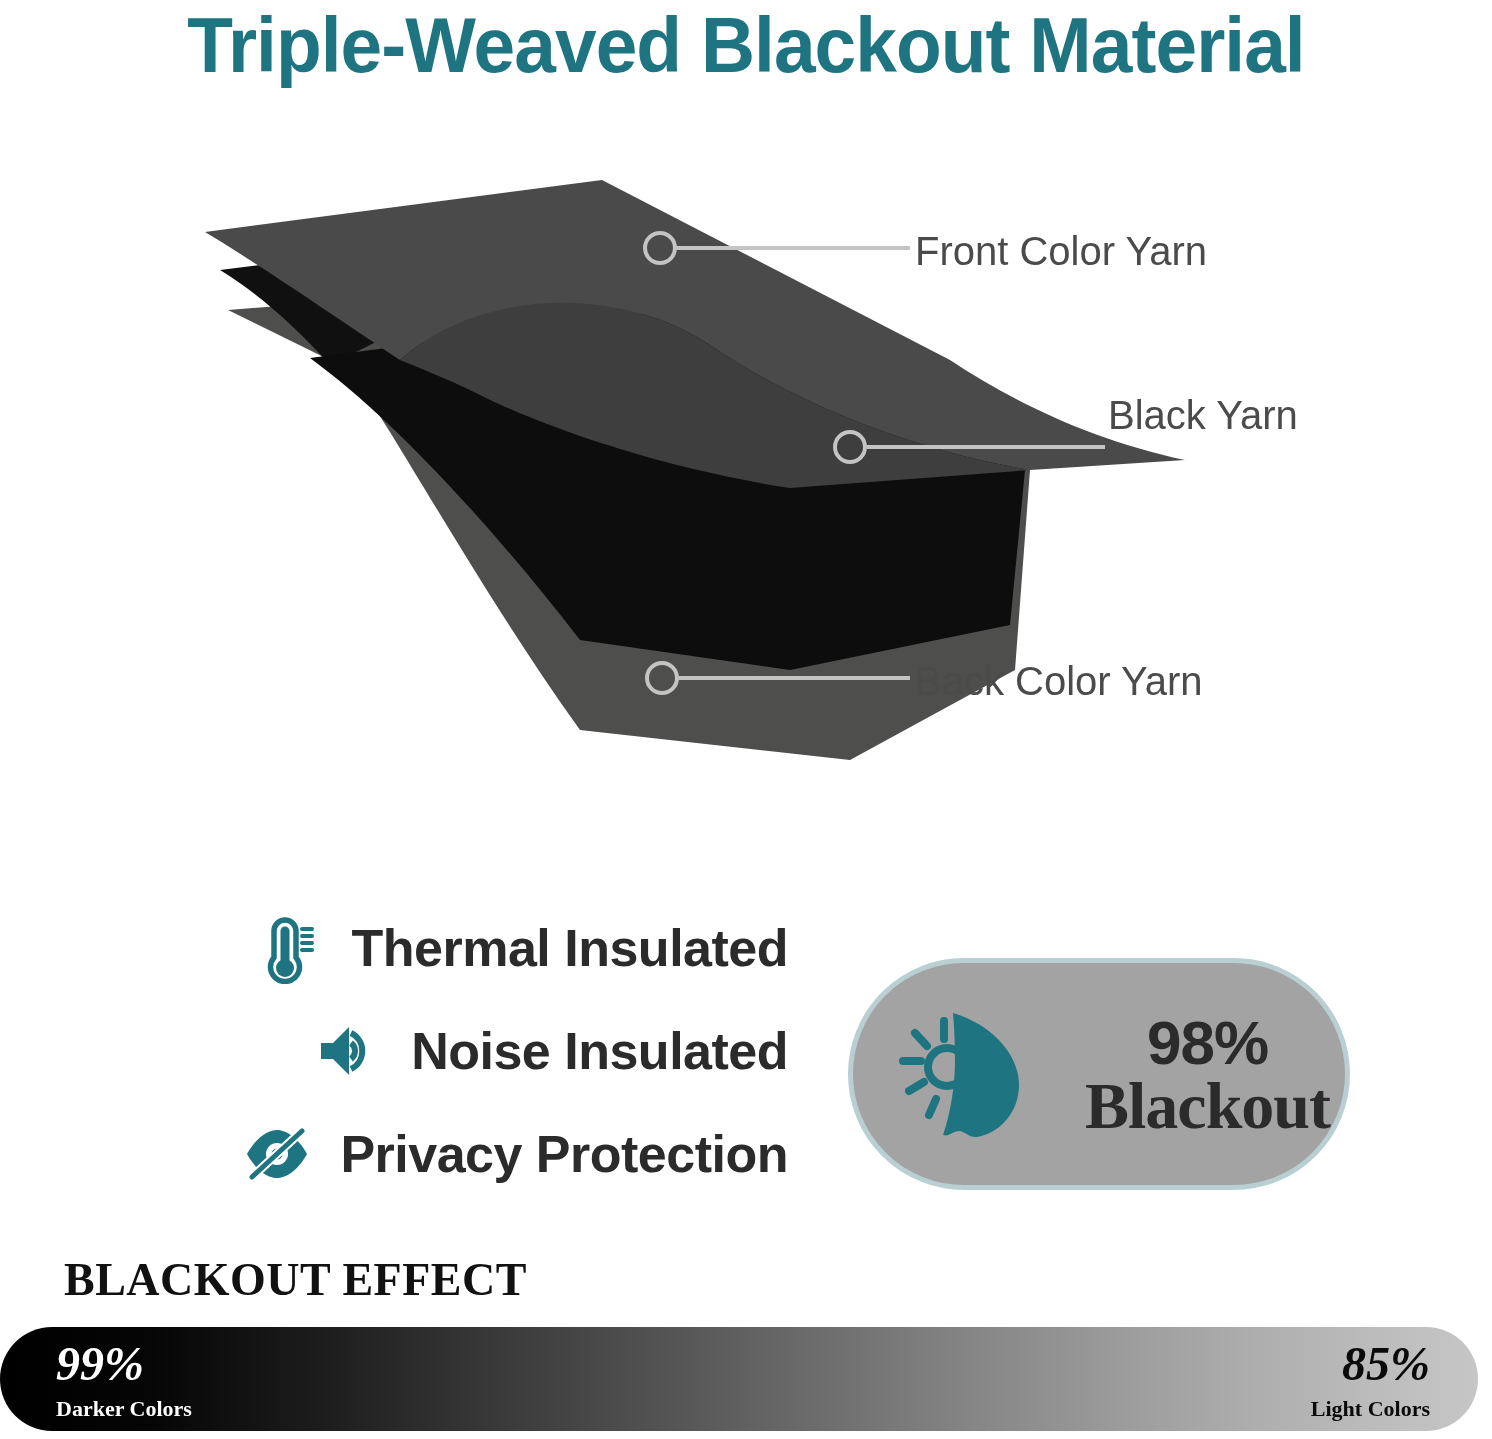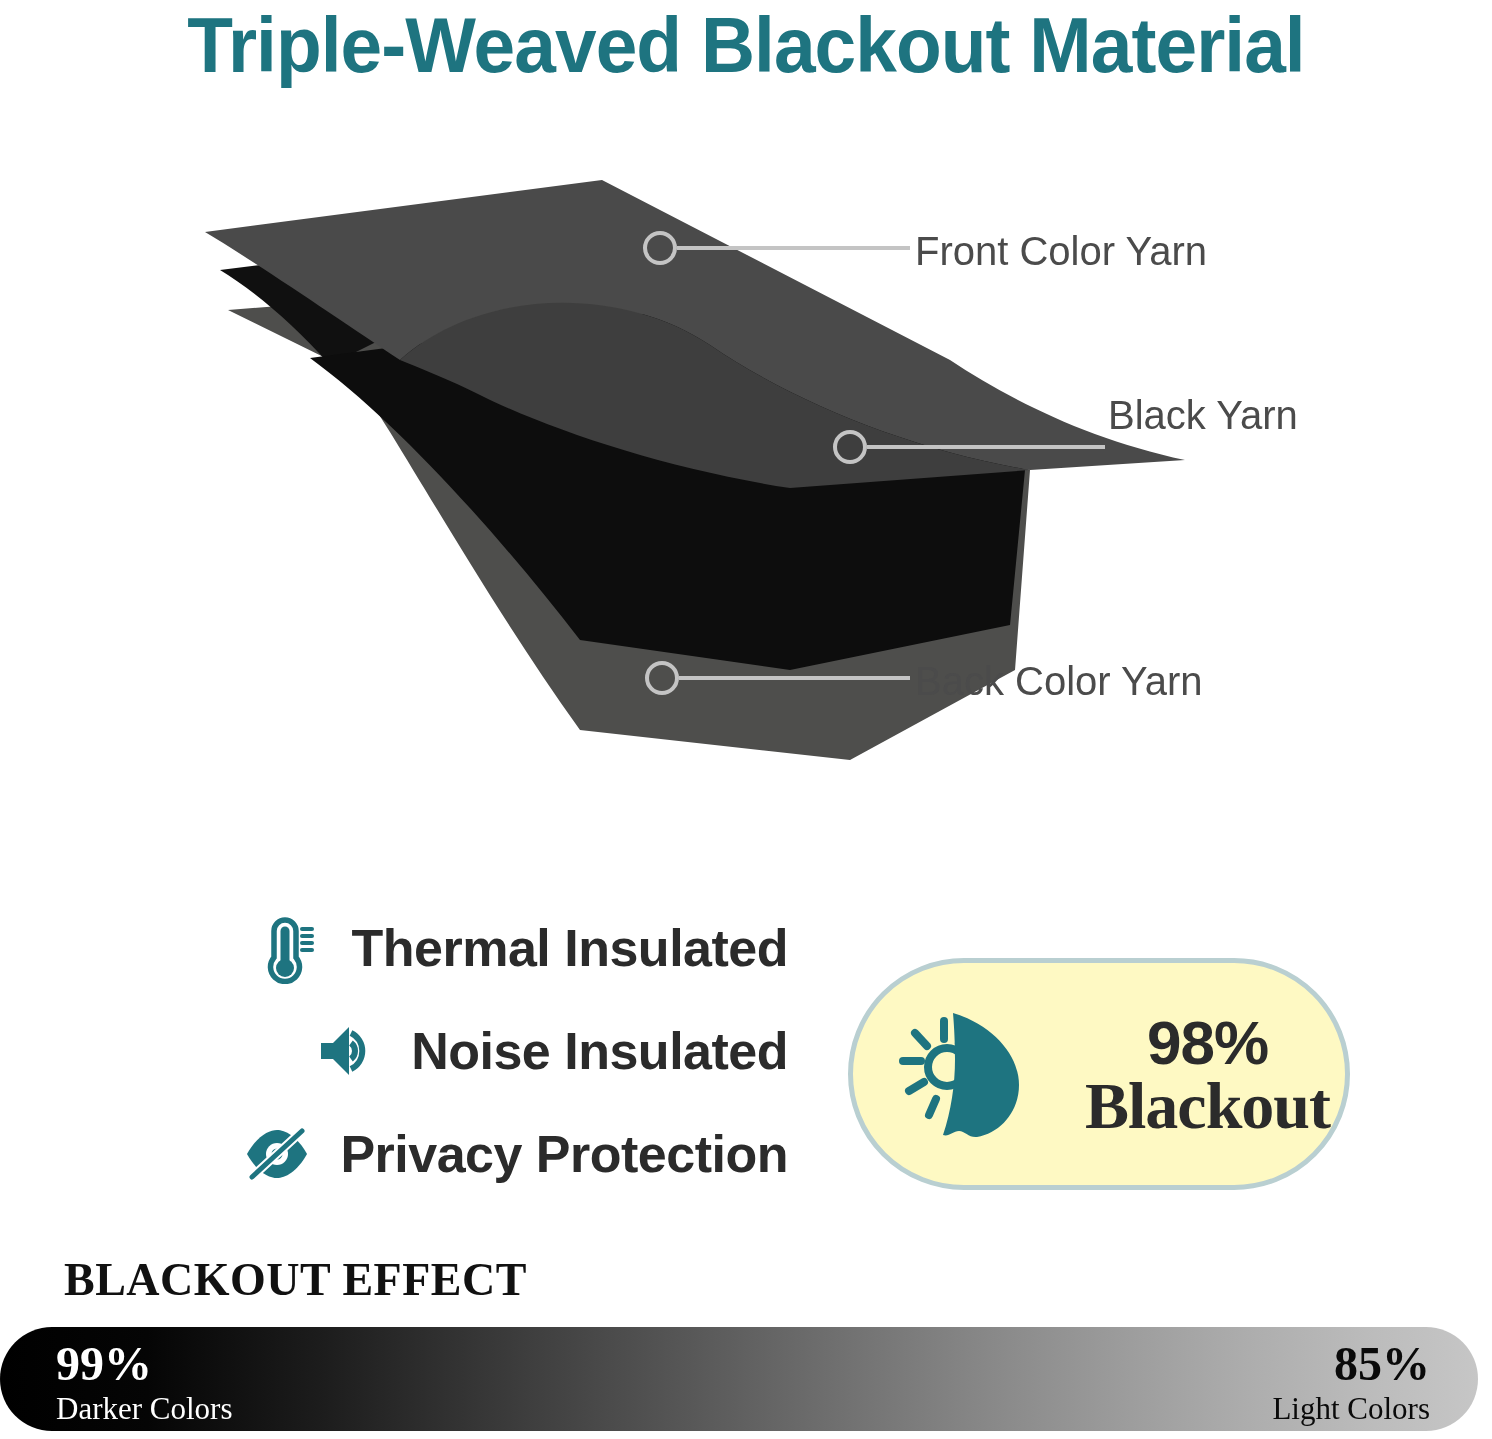--- a/index.html
+++ b/index.html
@@ -90,21 +90,21 @@
 
   
   .badge {
     position: absolute;
     left: 848px;
     top: 958px;
     width: 502px;
     height: 232px;
     border: 5px solid #b9cfd1;
     border-radius: 116px;
-    background: #fef9c3;
+    background: #a3a3a3;
     display: flex;
     align-items: center;
     box-sizing: border-box;
   }
   .badge-icon {
     flex: 0 0 232px;
     display: flex;
     align-items: center;
     justify-content: center;
   }
@@ -178,25 +178,26 @@
     right: 62px;
     top: 1338px;
     text-align: right;
   }
   .bar-pct {
     font-family: "Liberation Serif", serif;
     font-weight: bold;
     font-size: 48px;
     line-height: 52px;
     white-space: nowrap;
+    font-style: italic;
   }
   .bar-sub {
     font-family: "Liberation Serif", serif;
-    font-weight: normal;
-    font-size: 31px;
+    font-weight: bold;
+    font-size: 22px;
     line-height: 38px;
     white-space: nowrap;
   }
   .bar-left .bar-pct, .bar-left .bar-sub { color: #ffffff; }
   .bar-right .bar-pct, .bar-right .bar-sub { color: #0a0a0a; }
 </style>
 </head>
 <body>
 
 <div class="title">Triple-Weaved Blackout Material</div>

